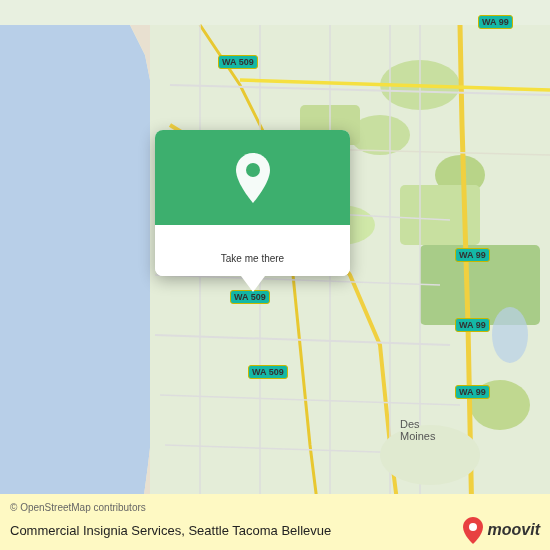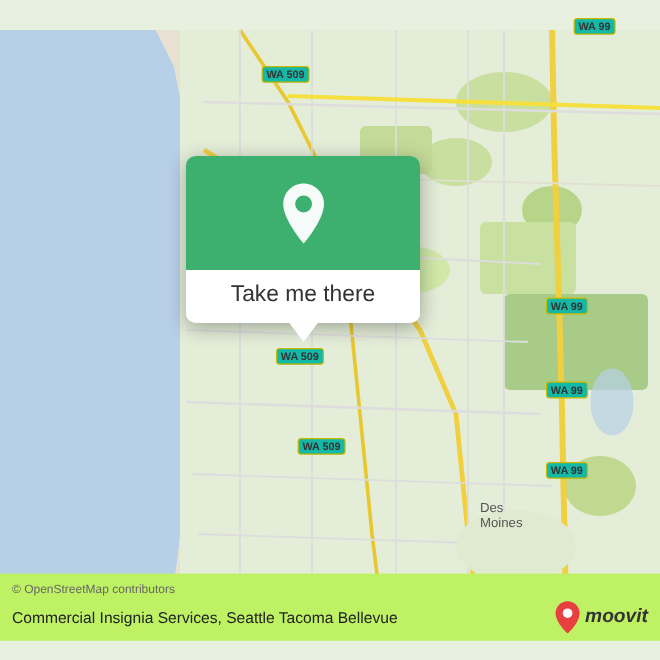--- a/index.html
+++ b/index.html
@@ -54,22 +54,22 @@
 
     #popup-pin-icon {
       width: 44px;
       height: 54px;
     }
 
     #popup-label {
       background: white;
       border-radius: 0 0 8px 8px;
       text-align: center;
-      padding: 10px 8px 12px;
-      font-size: 19px;
+      padding: 28px 8px 12px;
+      font-size: 10px;
       font-weight: 500;
       color: #333;
       cursor: pointer;
     }
 
     
     #popup-tail {
       position: absolute;
       bottom: -16px;
       left: 50%;
@@ -78,24 +78,24 @@
       height: 0;
       border-left: 12px solid transparent;
       border-right: 12px solid transparent;
       border-top: 16px solid white;
       z-index: 11;
     }
 
     
     #bottom-bar {
       position: absolute;
-      bottom: 16px;
+      bottom: 0;
       left: 0;
       right: 0;
-      background: #bef264;
+      background: #fef9c3;
       padding: 8px 10px 6px;
       z-index: 20;
     }
 
     #copyright-text {
       font-size: 10px;
       color: #666;
       margin-bottom: 3px;
     }
 

